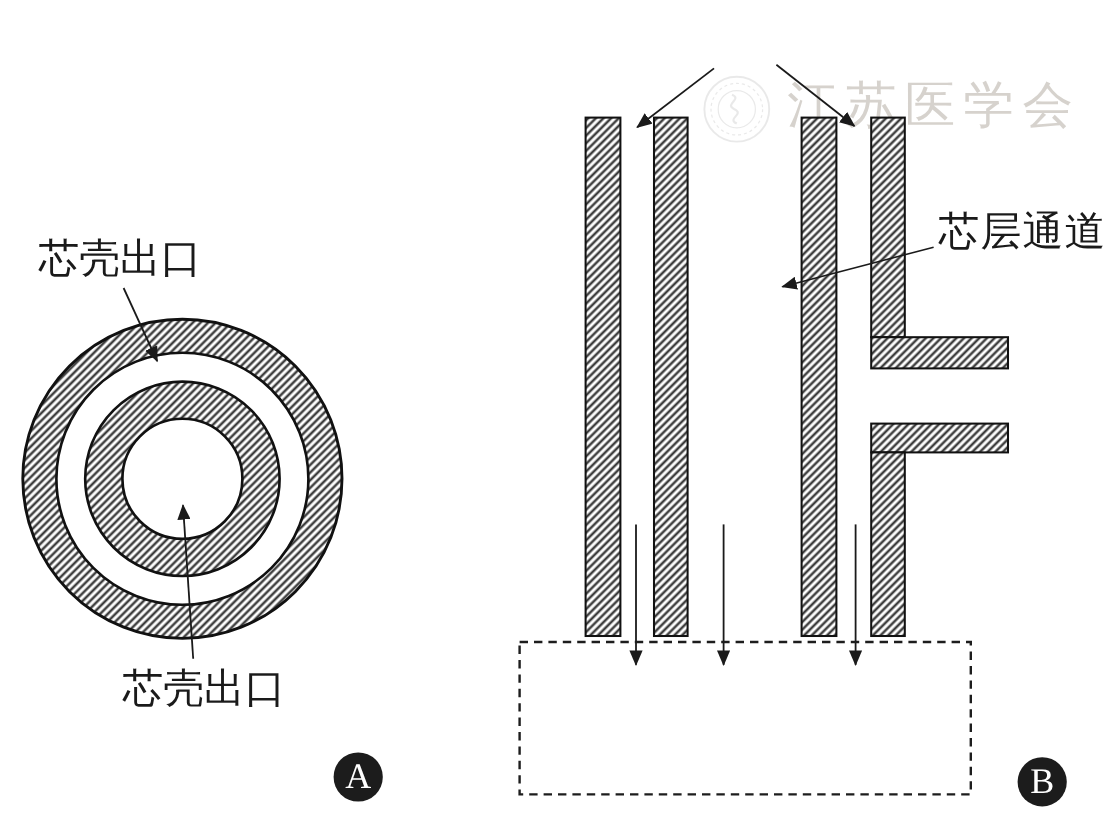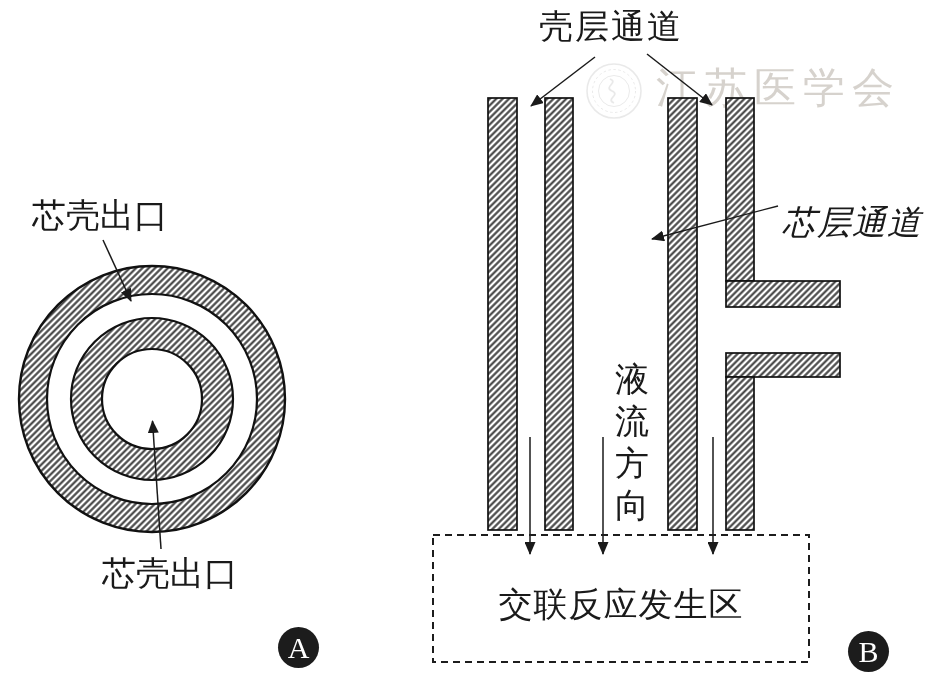--- a/index.html
+++ b/index.html
@@ -130,25 +130,22 @@
     <line x1="603" y1="437" x2="603" y2="554" stroke="#1a1a1a" stroke-width="1.5" marker-end="url(#ah)"></line>
     <line x1="713" y1="437" x2="713" y2="554" stroke="#1a1a1a" stroke-width="1.5" marker-end="url(#ah)"></line>
 
     <rect x="433" y="535" width="376" height="127" fill="none" stroke="#1d1d1d" stroke-width="2" stroke-dasharray="7 5"></rect>
   </svg>
 
   <div class="label" style="left:32px; top:193px;">芯壳出口</div>
 
   <div class="label" style="left:102px; top:551px;text-align:right;">芯壳出口</div>
 
-  <div class="label spaced" style="left:539px; top:4px;">壳层通道</div>
 
-  <div class="label" style="left:782px; top:200px; letter-spacing:1px;font-style:italic;">芯层通道</div>
+  <div class="label" style="left:782px; top:170px; letter-spacing:1px;">芯层通道</div>
 
-  <div class="vlabel" style="left:613px; top:359px;">液流方向</div>
 
-  <div class="zone-label">交联反应发生区</div>
 
   <div class="badge badge-a">A</div>
 
   <div class="badge badge-b">B</div>
 
 </div>
 
 </body></html>

